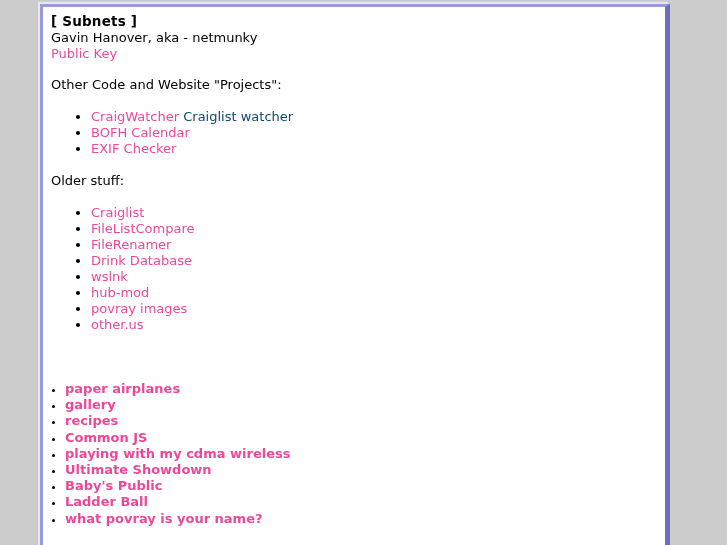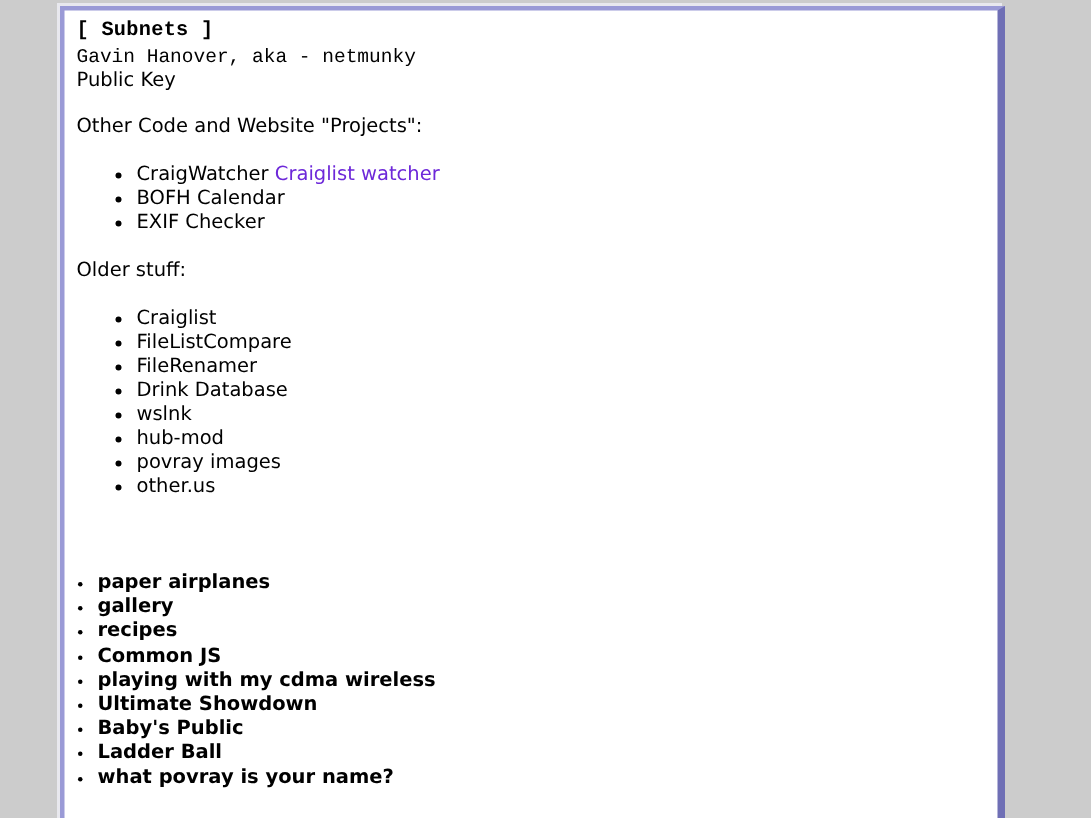--- a/index.html
+++ b/index.html
@@ -34,41 +34,39 @@
     box-sizing: border-box;
     overflow: hidden;
   }
 
   .site-title {
     font-weight: bold;
     font-size: 13.5px;
     margin: 0 0 1px 0;
     line-height: 16px;
     letter-spacing: 0.2px;
-    font-family: Liberation Mono, monospace;
   }
   .byline {
     margin: 0;
     line-height: 16px;
-    font-family: Liberation Mono, monospace;
   }
   .para {
     margin: 0;
     line-height: 16px;
   }
   .spacer-line {
     height: 16px;
     line-height: 16px;
   }
   .big-gap {
     height: 48px;
   }
 
   a.link {
-    color: #000000;
+    color: #ec4899;
     text-decoration: none;
     cursor: pointer;
   }
 
   
   ul.indented {
     margin: 0;
     padding: 0 0 0 40px;
     list-style-type: disc;
   }
@@ -92,21 +90,21 @@
   ul.tight > li {
     line-height: 16.2px;
     margin: 0;
     padding: 0;
   }
   ul.tight > li::marker {
     color: #000000;
     font-size: 11px;
   }
 
-  .plain-text { color: #6d28d9; margin-top: 32px; }
+  .plain-text { color: #0c4a6e; margin-top: 32px; }
 </style>
 </head>
 <body>
 
 <div id="page-frame">
 
   <div class="site-title">[ Subnets ]</div>
 
   <div class="byline">Gavin Hanover, aka - netmunky</div>
 

